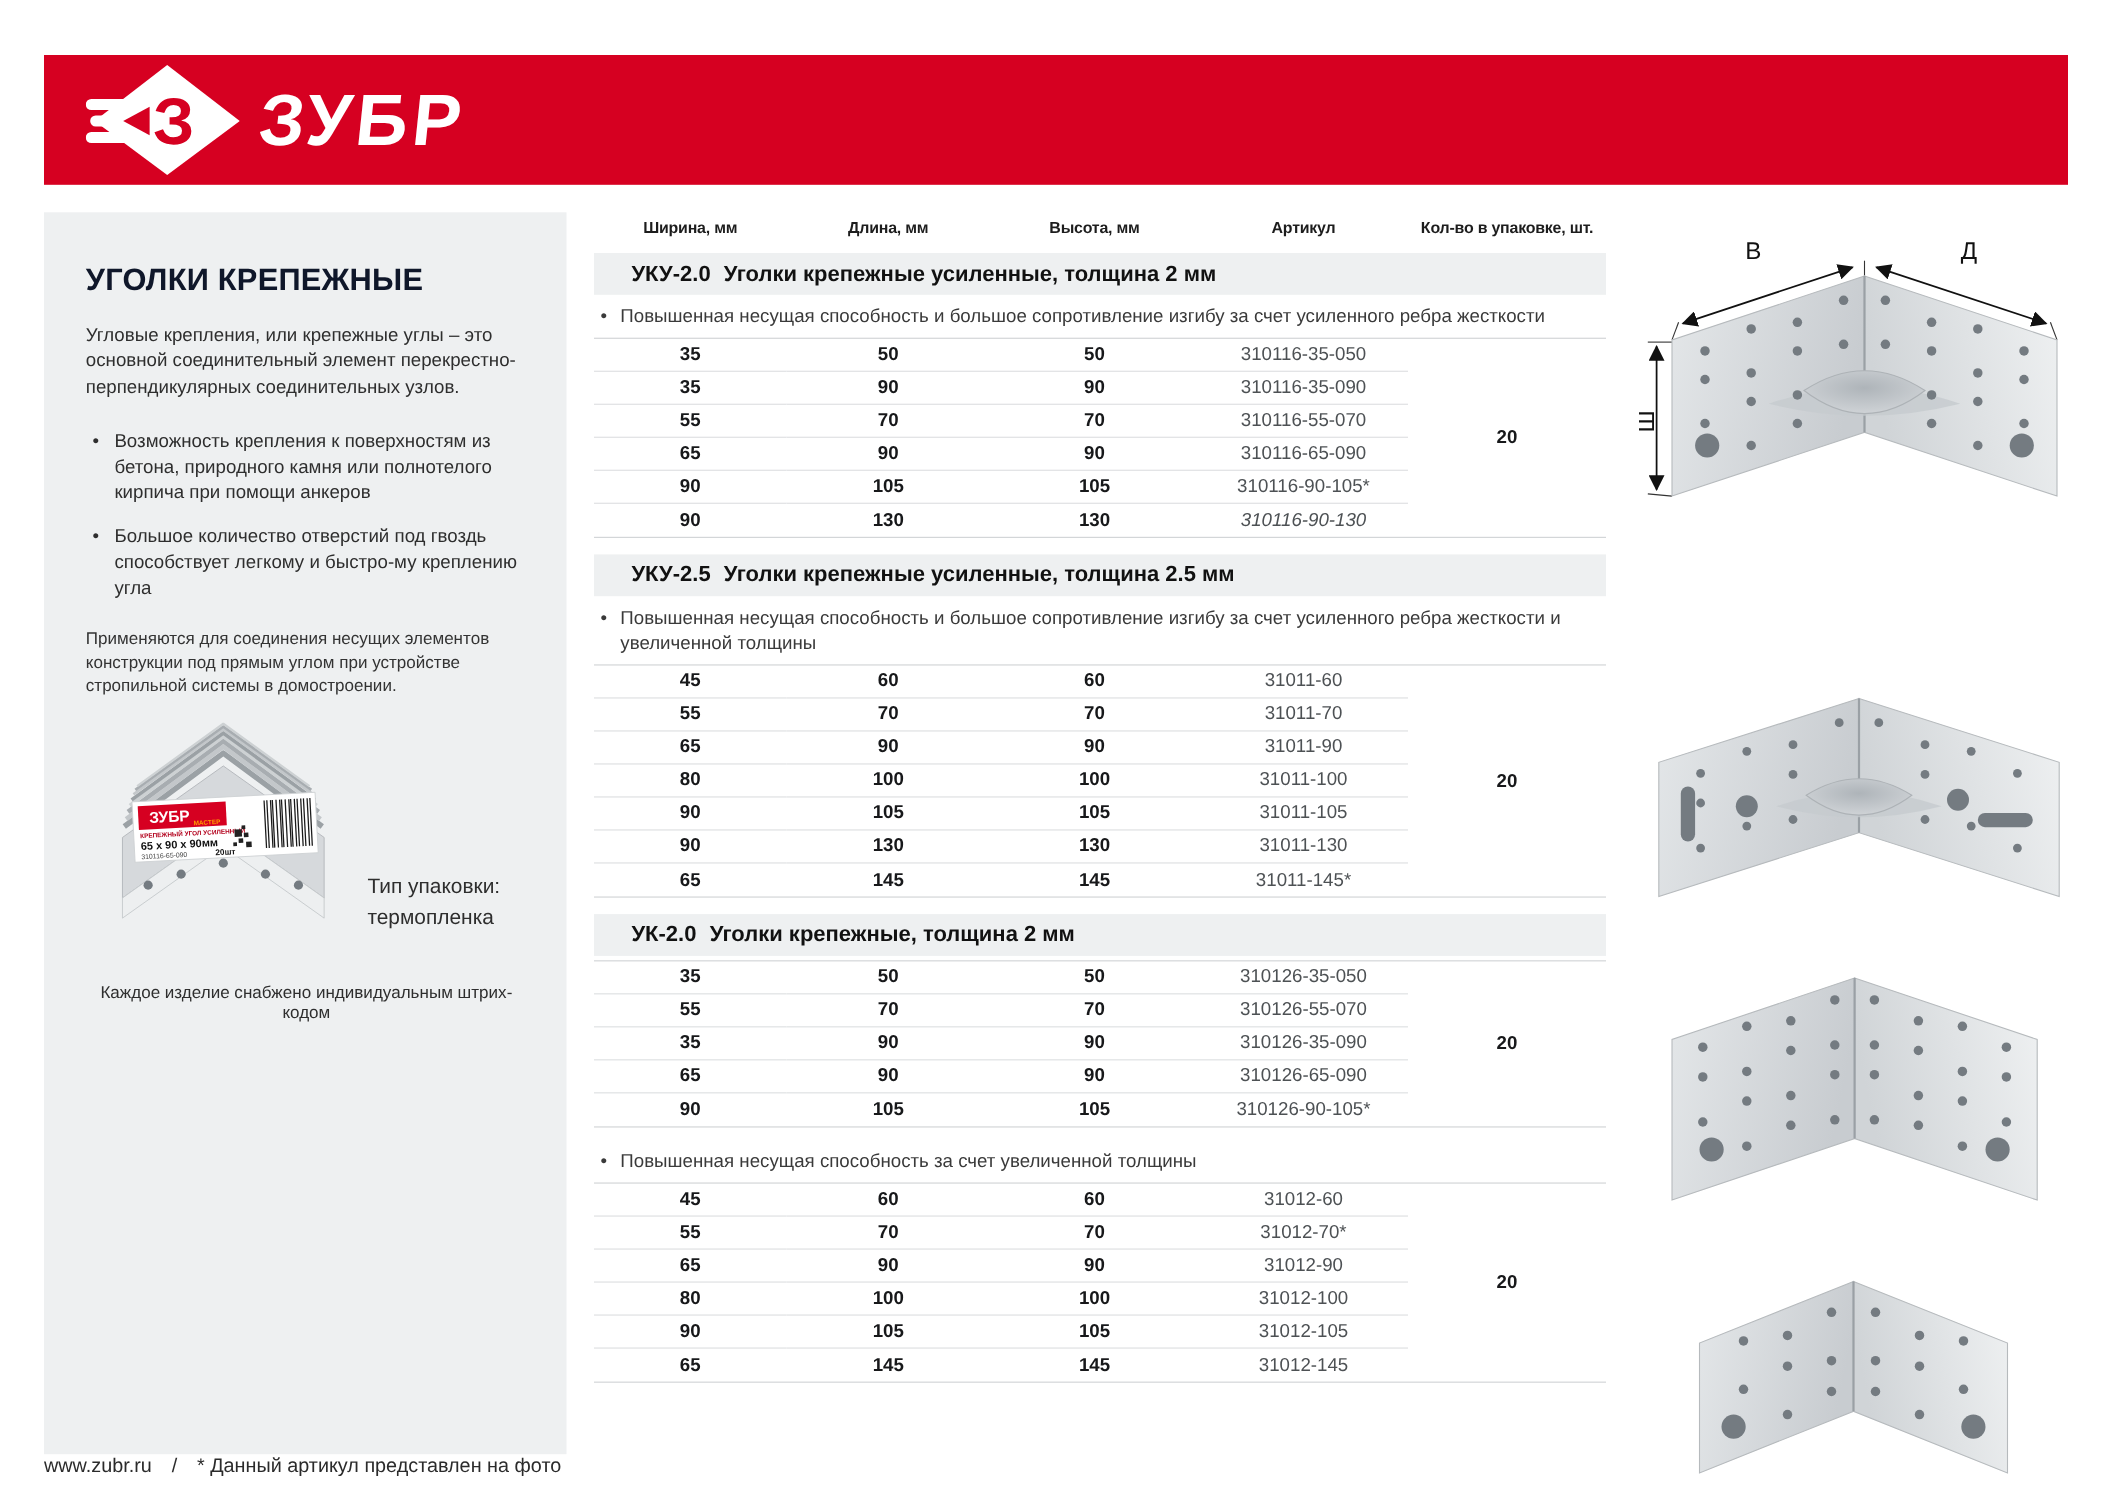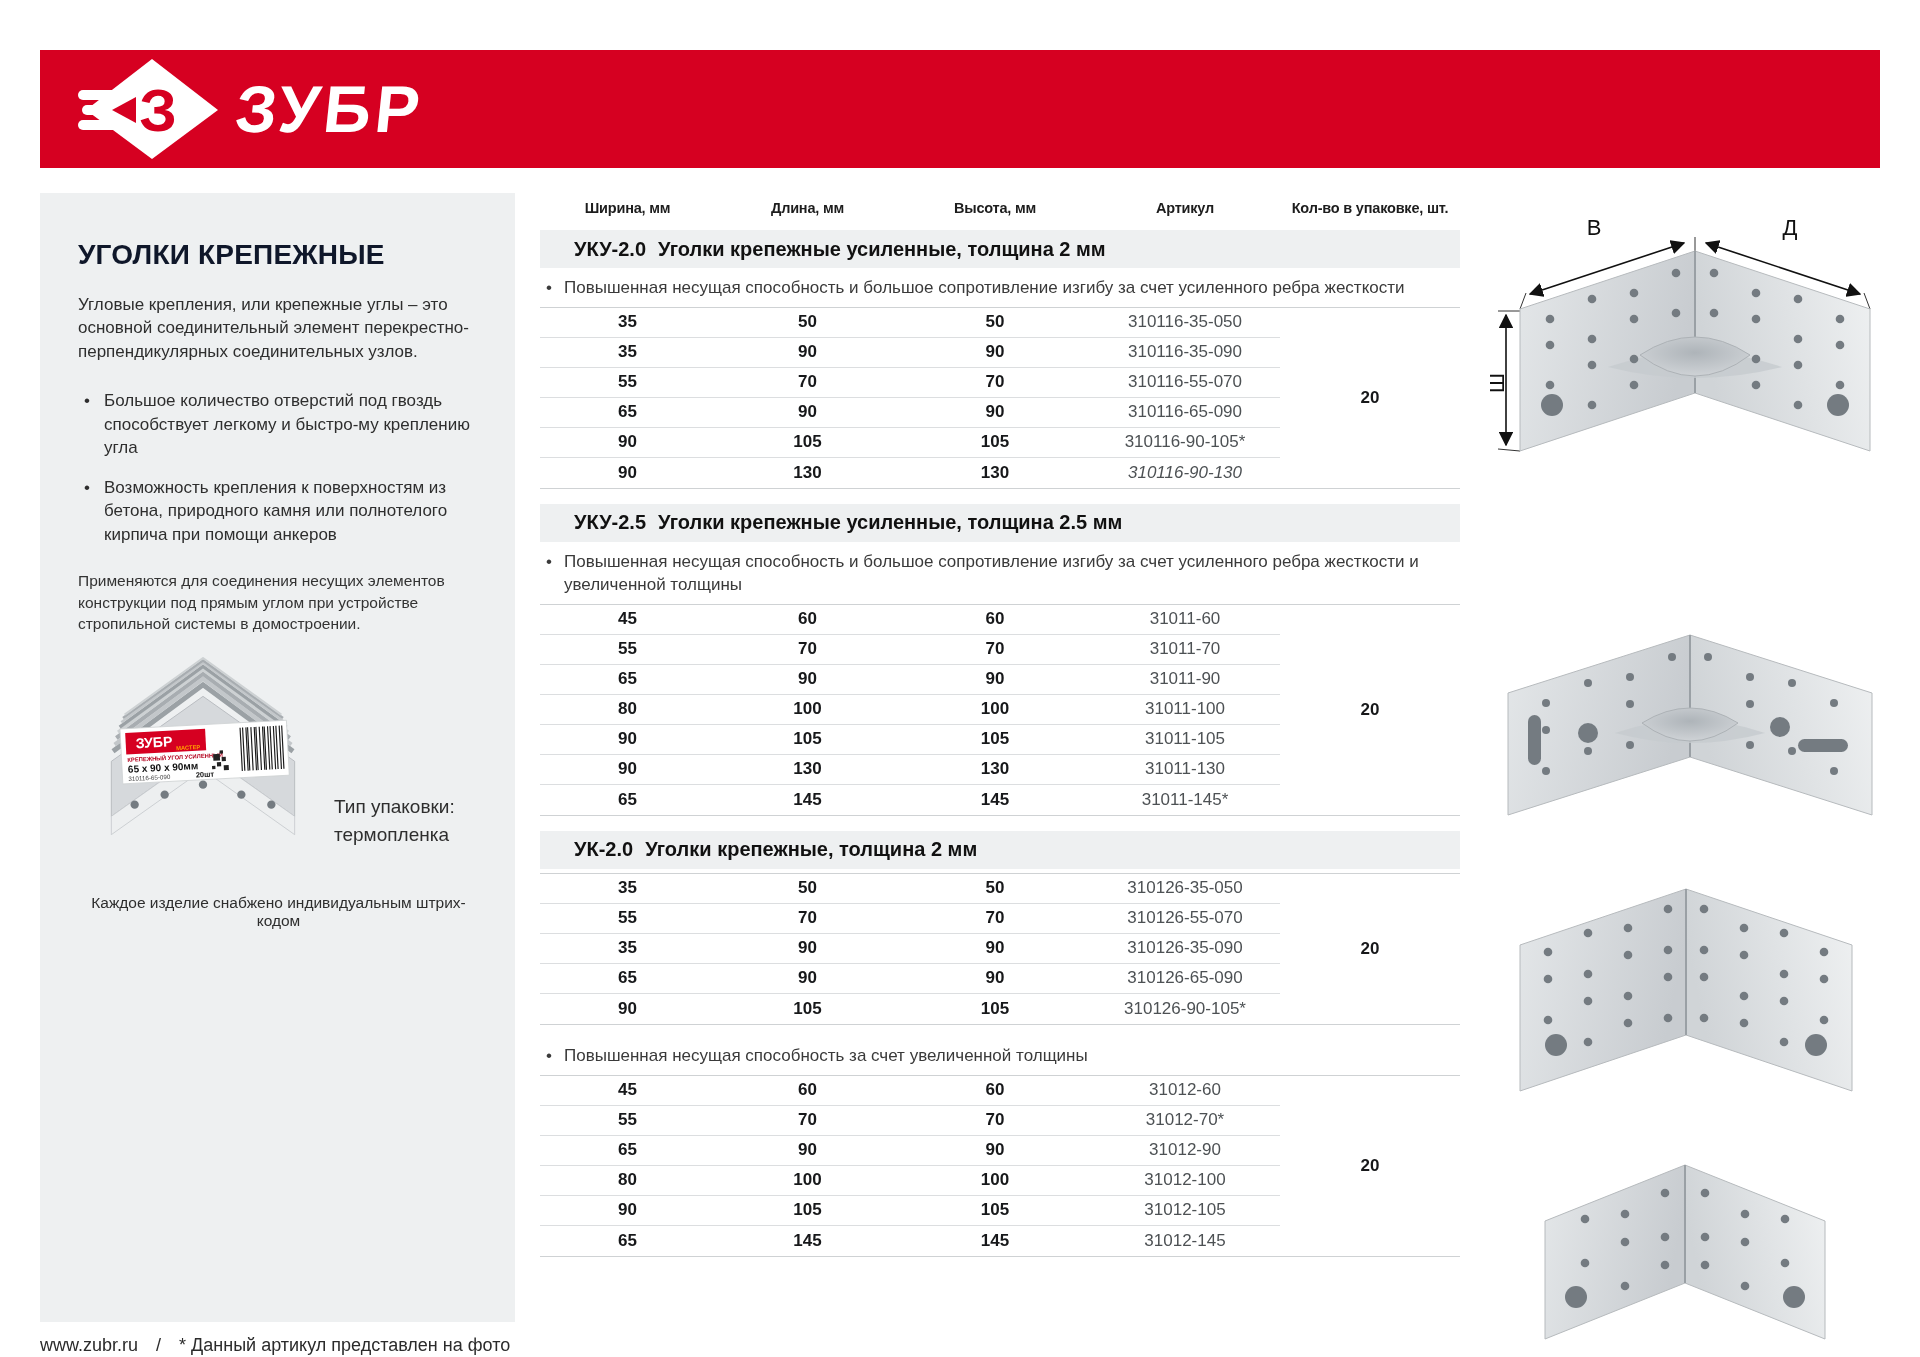--- a/index.html
+++ b/index.html
@@ -48,21 +48,21 @@
   
   .photos{flex:0 0 390px;margin-left:30px;display:flex;flex-direction:column;}
   .photo{margin:0;}
   .photo1{margin-top:6px;}
   .photo2{margin-top:112px;}
   .photo3{margin-top:26px;}
   .photo4{margin-top:28px;}
   .dim{font-size:22px;fill:#111;font-family:"Liberation Sans","DejaVu Sans",sans-serif;}
 
   
-  .footer{display:flex;align-items:flex-end;height:34px;font-size:18px;color:#2b2b2b;}
+  .footer{display:flex;align-items:flex-start;height:34px;font-size:18px;color:#2b2b2b;}
   .footer .sep{margin:0 18px;}
   svg{display:block;}
   .holes circle,.holes rect{fill:#747b81;}
 </style>
 </head>
 <body>
 
 <svg width="0" height="0" style="position:absolute">
   <defs>
     <linearGradient id="gPlateL" x1="0" y1="0" x2="1" y2="0.25">
@@ -98,22 +98,22 @@
       <span class="logo-word">ЗУБР</span>
     </div>
   </header>
 
   <div class="content">
 
     <aside class="sidebar">
       <h1 class="sb-title">УГОЛКИ КРЕПЕЖНЫЕ</h1>
       <p class="sb-text">Угловые крепления, или крепежные углы – это основной соединительный элемент перекрестно-перпендикулярных соединительных узлов.</p>
       <ul class="sb-bullets">
+        <li>Возможность крепления к поверхностям из бетона, природного камня или полнотелого кирпича при помощи анкеров</li>
         <li>Большое количество отверстий под гвоздь способствует легкому и быстро-му креплению угла</li>
-        <li>Возможность крепления к поверхностям из бетона, природного камня или полнотелого кирпича при помощи анкеров</li>
       </ul>
       <p class="sb-note">Применяются для соединения несущих элементов конструкции под прямым углом при устройстве стропильной системы в домостроении.</p>
 
       <div class="pack">
         <svg class="pack-img" width="250" height="235" viewBox="0 0 300 282">
 
           <g fill="none" stroke-linejoin="round">
             <path d="M42,118 L150,38 L258,118" stroke="#9ba1a5" stroke-width="6"></path>
             <path d="M44,110 L150,31 L256,110" stroke="#c3c7ca" stroke-width="5"></path>
             <path d="M46,102 L150,25 L254,102" stroke="#a8adb1" stroke-width="5"></path>

